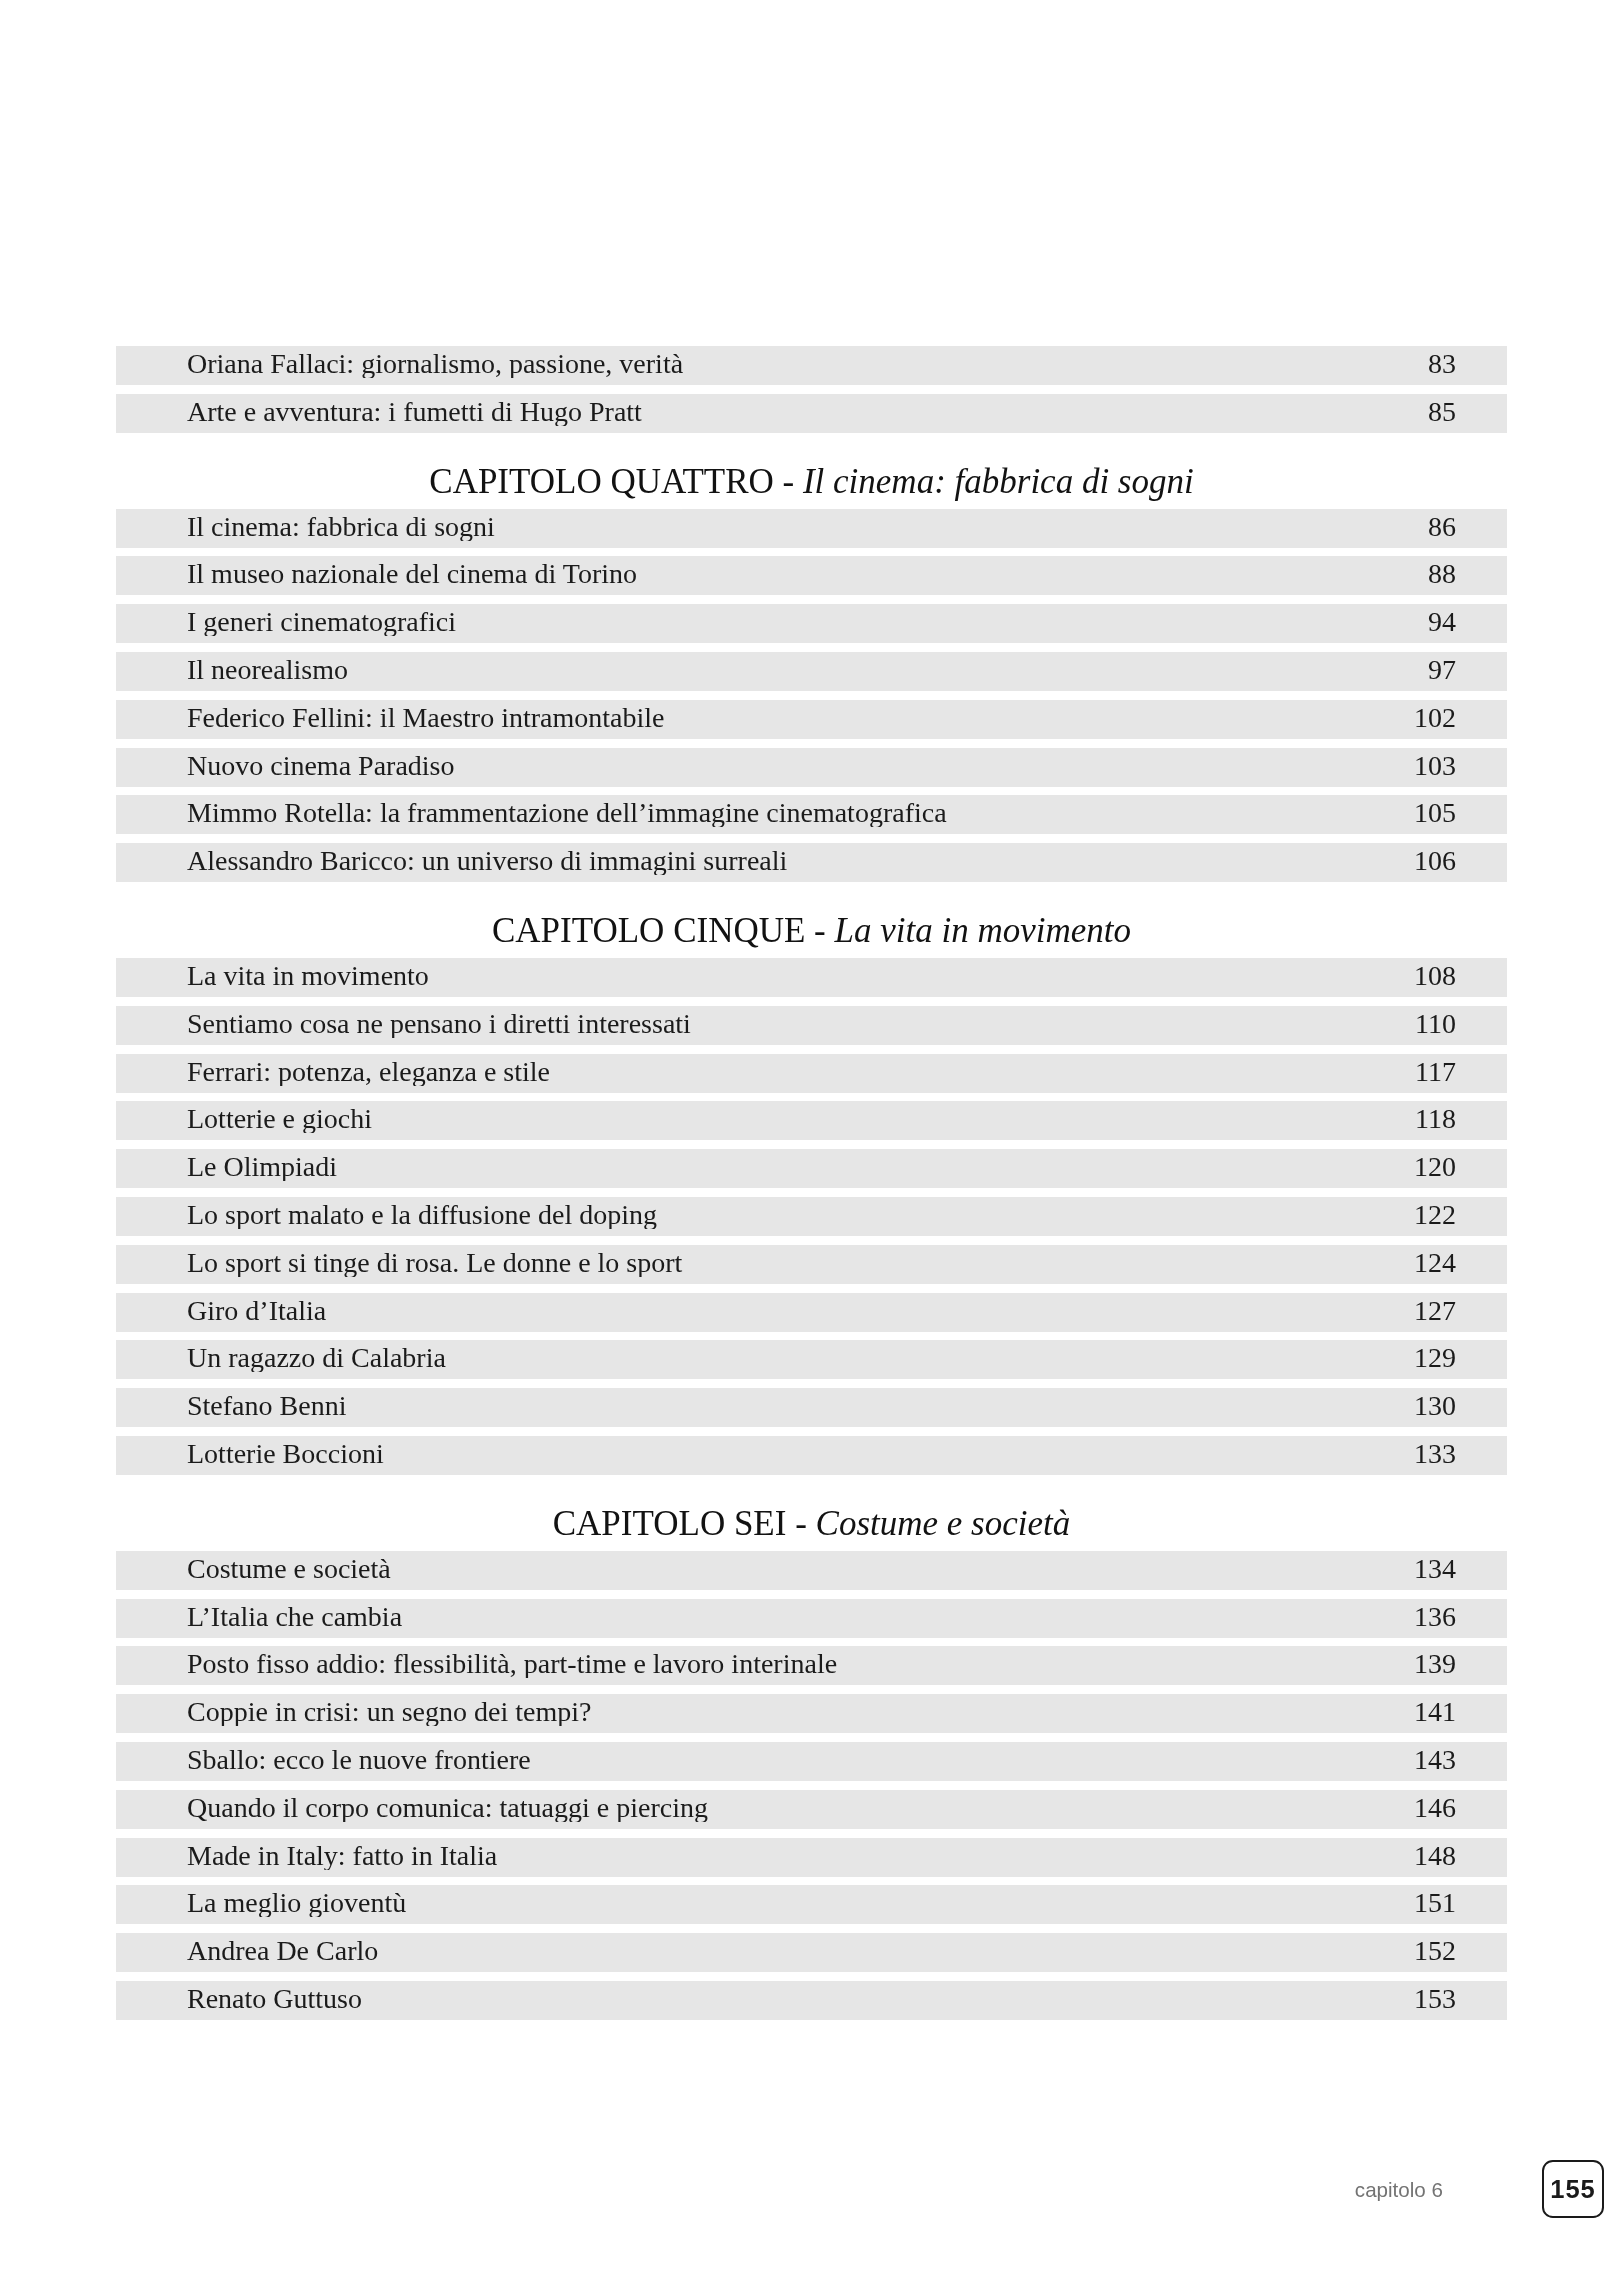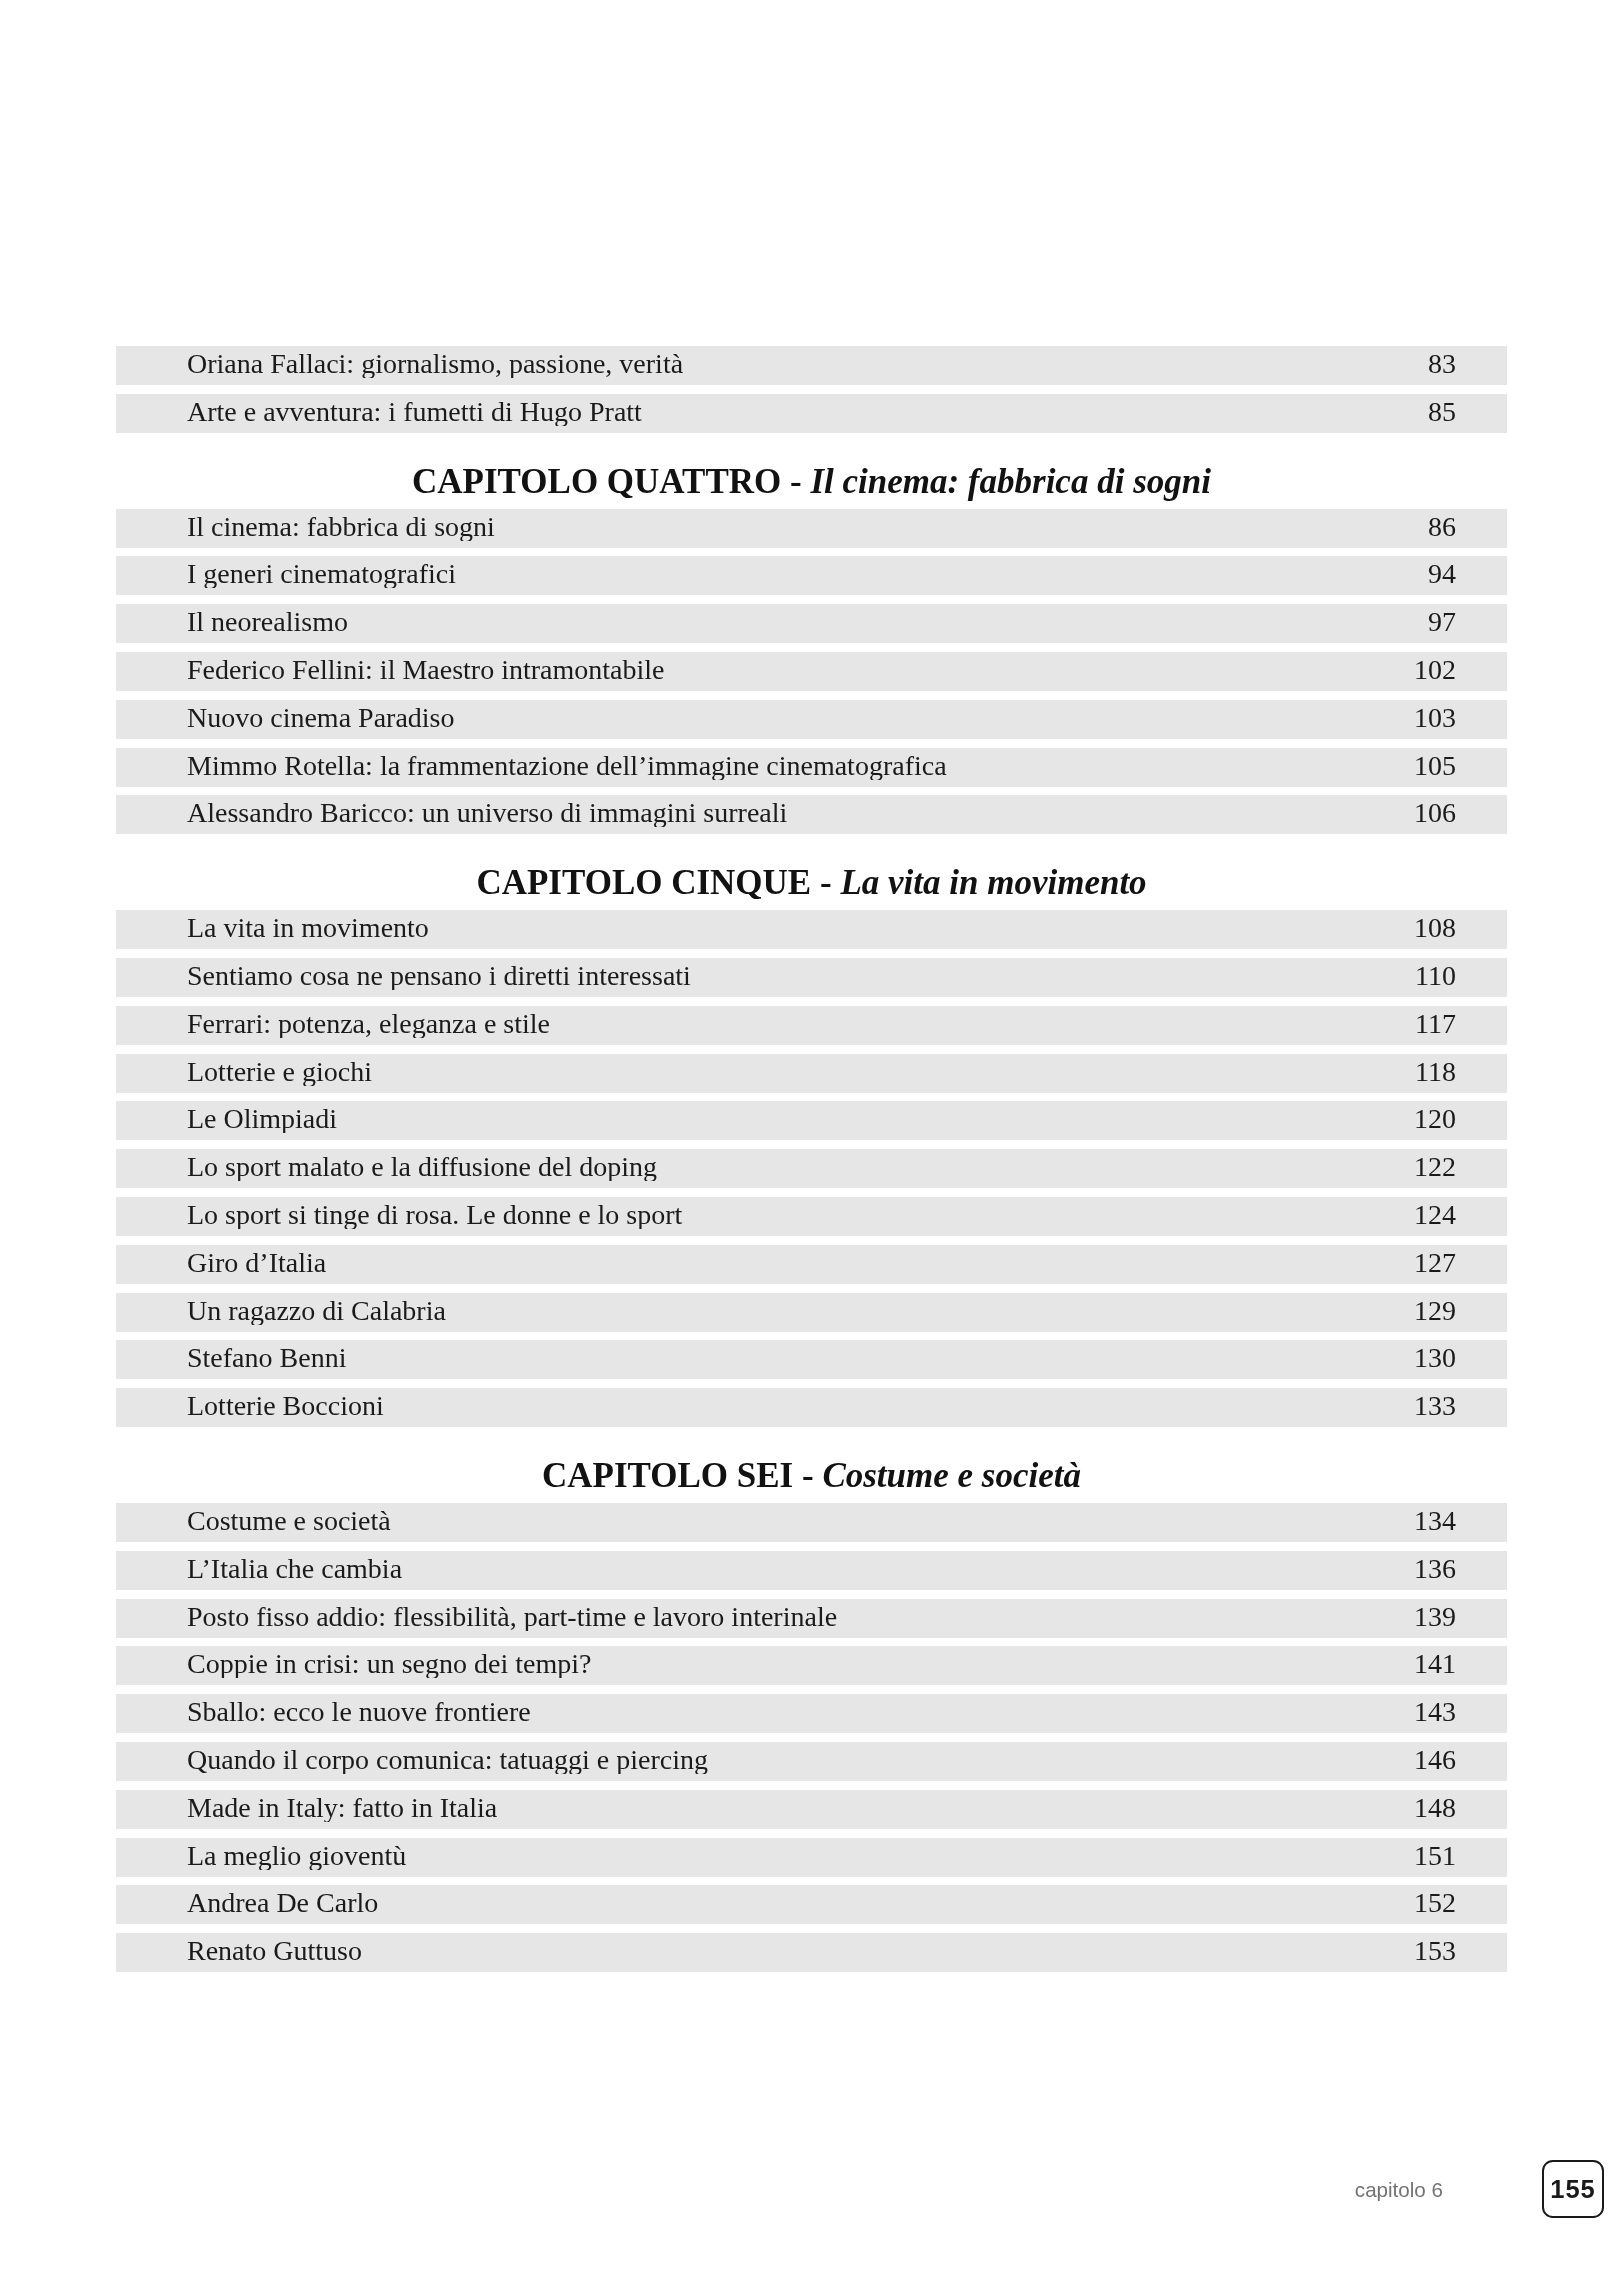--- a/index.html
+++ b/index.html
@@ -13,21 +13,21 @@
   }
   .toc {
     position: absolute;
     left: 116px;
     top: 346px;
     width: 1391px;
   }
   .chapter-heading {
     text-align: center;
     font-family: "Liberation Serif", serif;
-    font-weight: bold;
+    font-weight: normal;
     font-size: 35px;
     line-height: 39px;
     color: #121212;
     margin: 29px 0 7.8px 0;
     white-space: nowrap;
   }
   .chapter-heading .subtitle { font-style: italic; }
   .toc-row {
     display: flex;
     align-items: center;
@@ -92,20 +92,24 @@
       <div class="toc-row">
         <span class="title">Arte e avventura: i fumetti di Hugo Pratt</span>
         <span class="pagenum">85</span>
       </div>
       <div class="chapter-heading"><span class="chapter">CAPITOLO QUATTRO - </span><span class="subtitle">Il cinema: fabbrica di sogni</span></div>
       <div class="toc-row">
         <span class="title">Il cinema: fabbrica di sogni</span>
         <span class="pagenum">86</span>
       </div>
       <div class="toc-row">
+        <span class="title">Il museo nazionale del cinema di Torino</span>
+        <span class="pagenum">88</span>
+      </div>
+      <div class="toc-row">
         <span class="title">I generi cinematografici</span>
         <span class="pagenum">94</span>
       </div>
       <div class="toc-row">
         <span class="title">Il neorealismo</span>
         <span class="pagenum">97</span>
       </div>
       <div class="toc-row">
         <span class="title">Federico Fellini: il Maestro intramontabile</span>
         <span class="pagenum">102</span>

